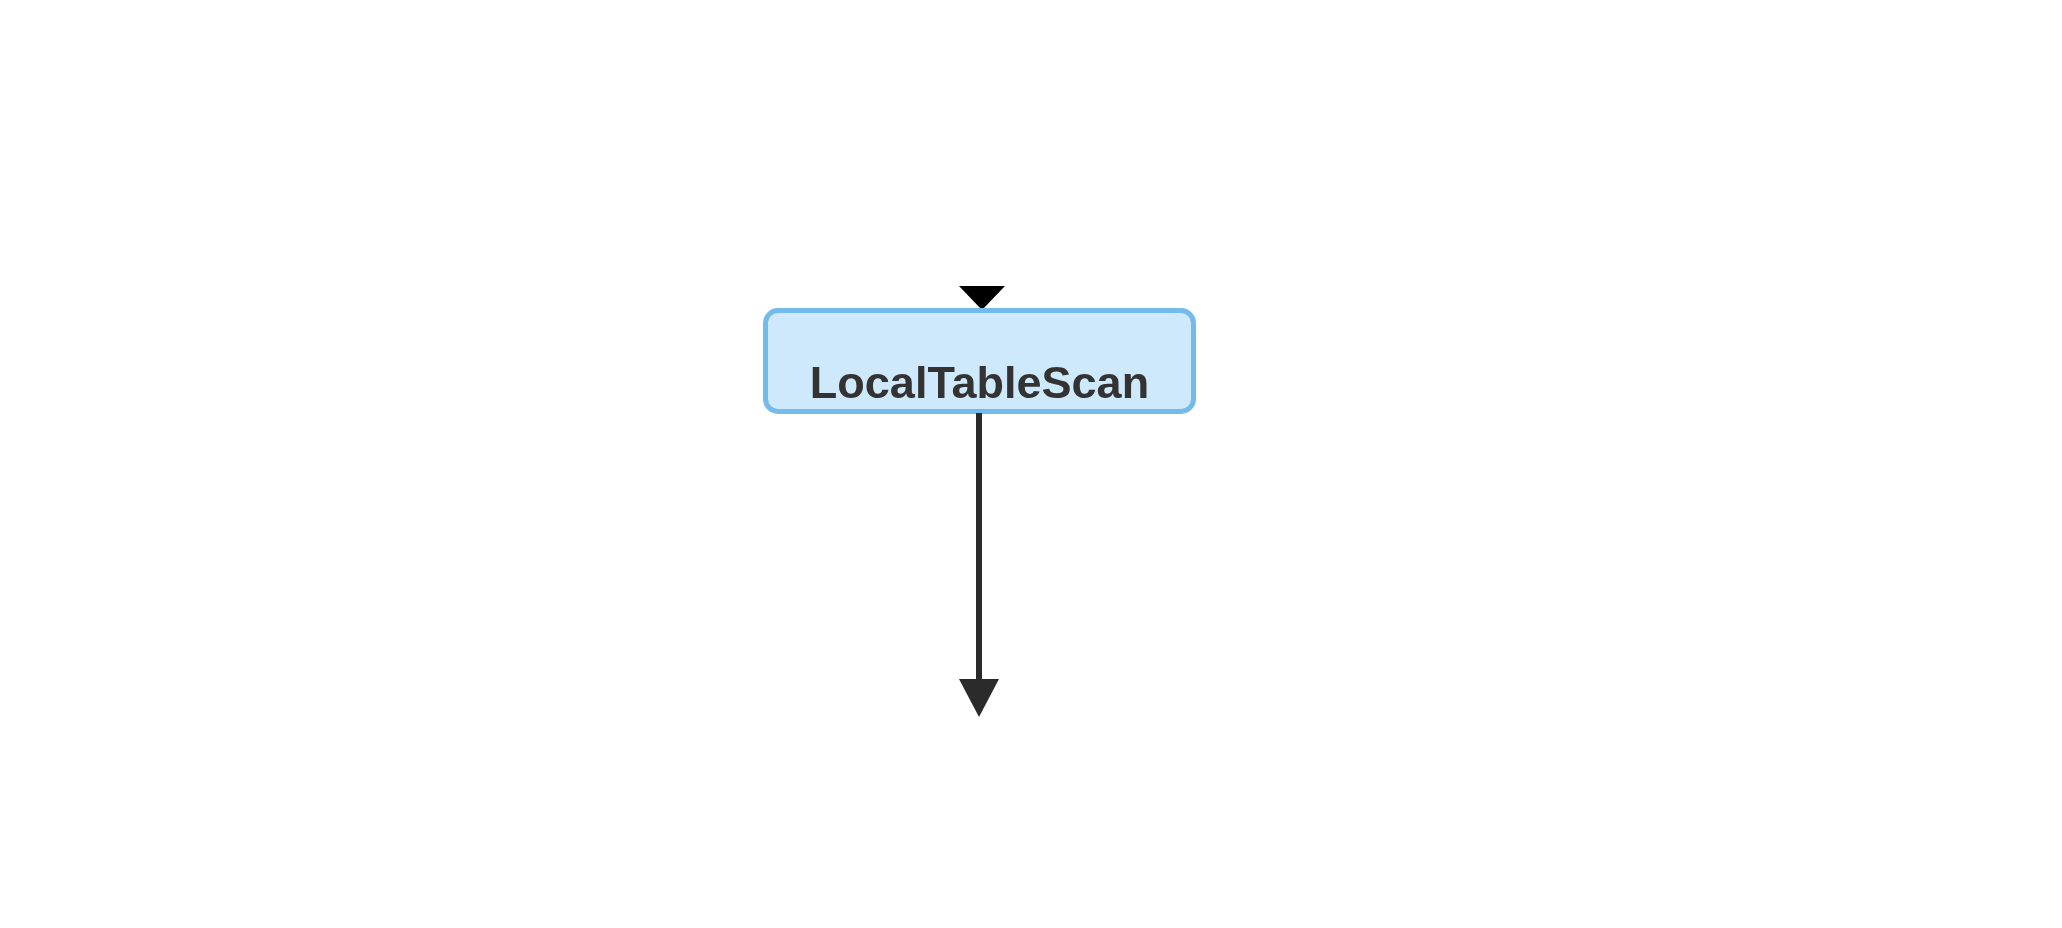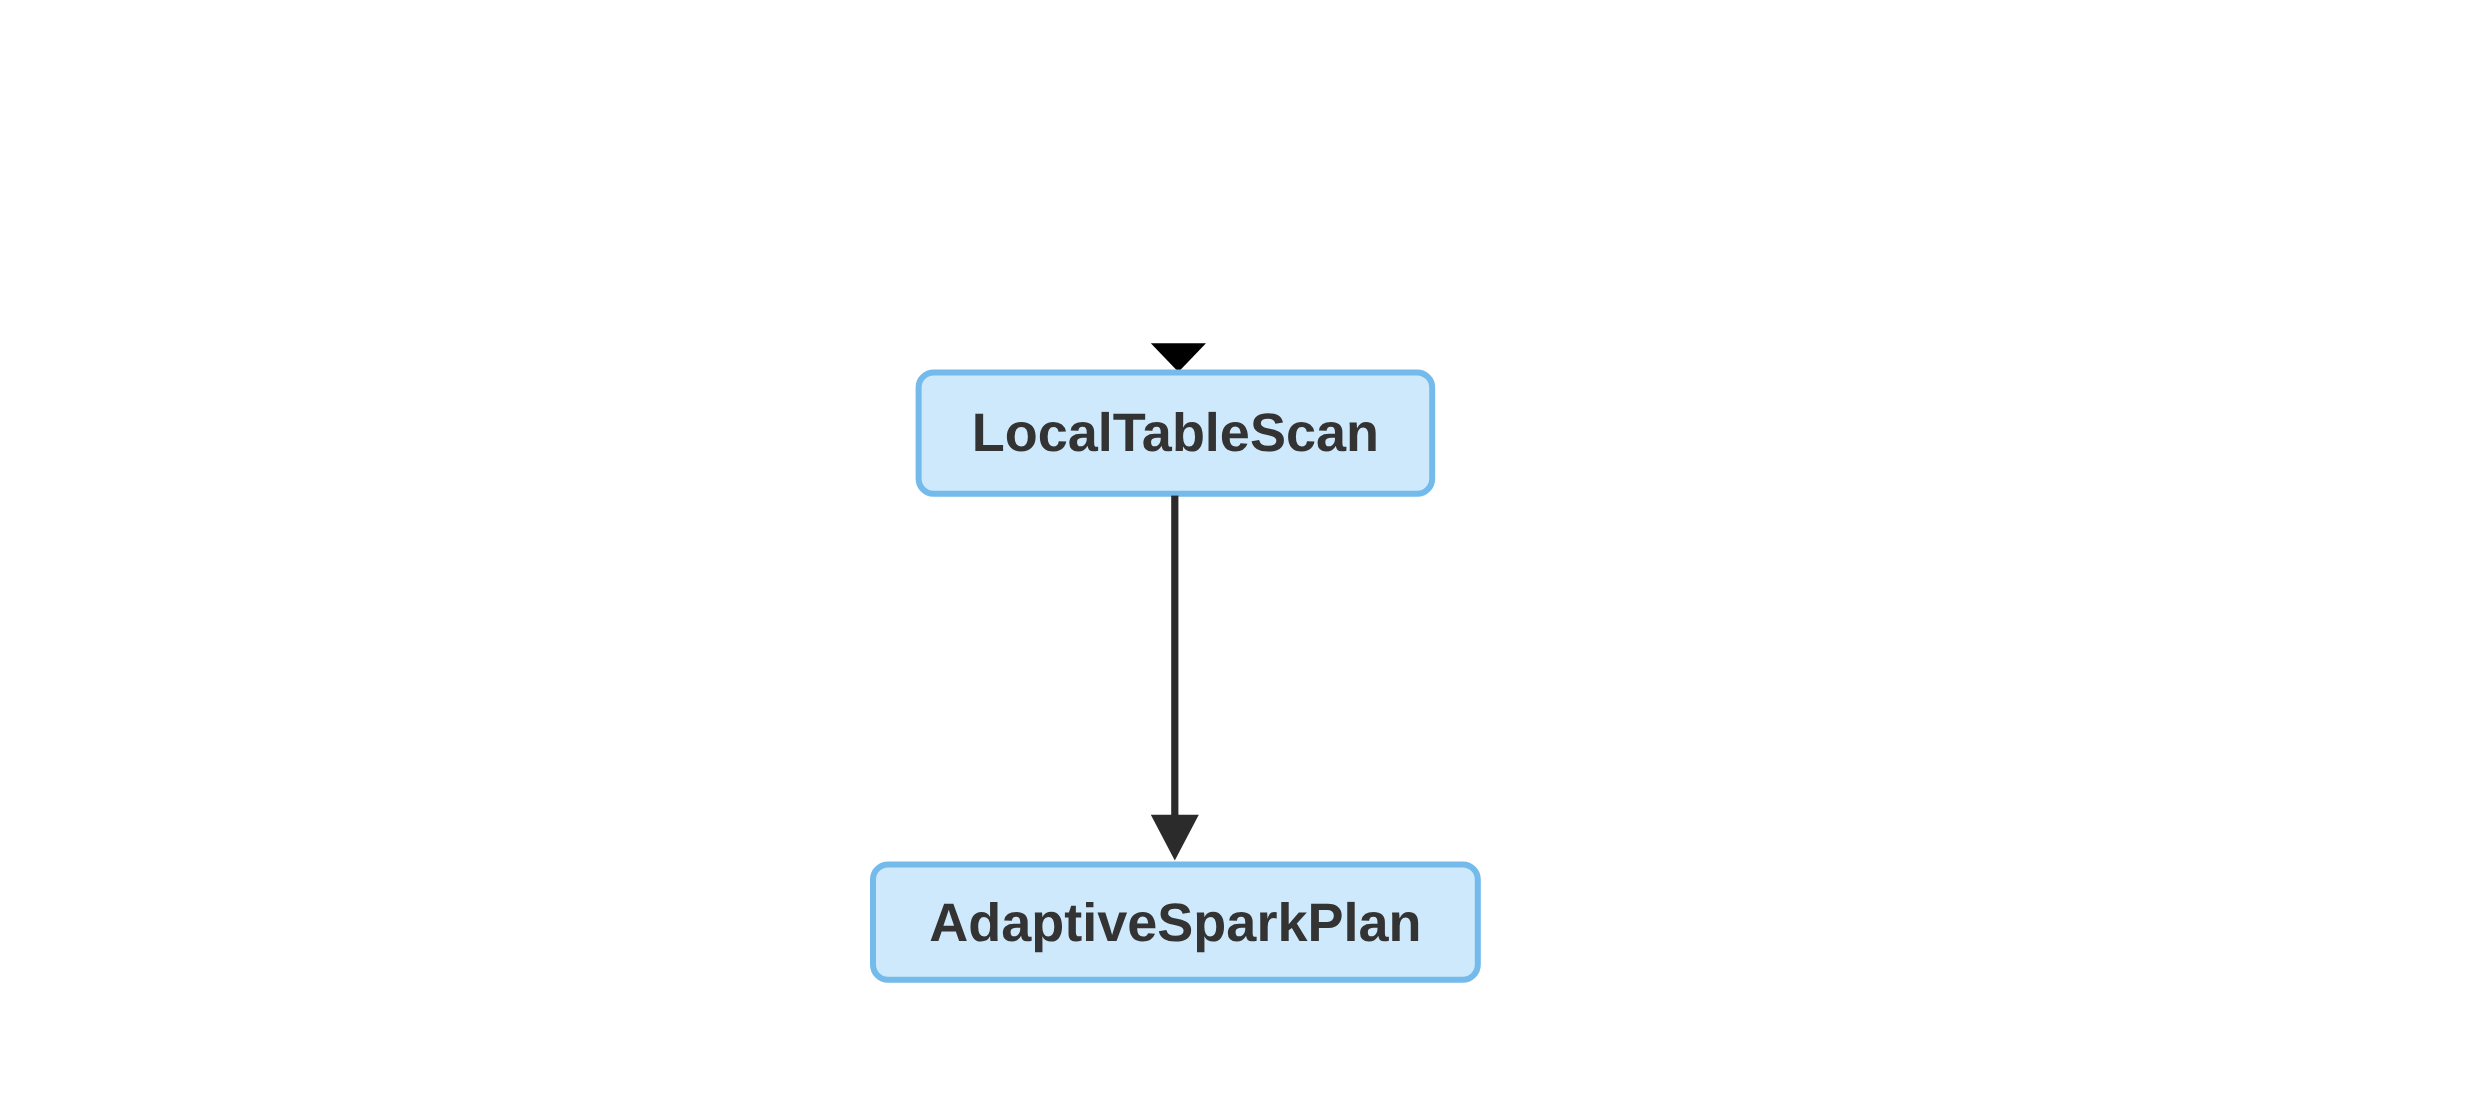--- a/index.html
+++ b/index.html
@@ -56,20 +56,21 @@
     font-size: 45px;
     font-weight: bold;
     color: var(--node-text, #333333);
     white-space: nowrap;
   }
   .node-localtablescan {
     left: 763px;
     top: 308px;
     width: 433px;
     height: 106px;
+    align-items: flex-end;
   }
   .node-adaptivesparkplan {
     left: 725px;
     top: 718px;
     width: 509px;
     height: 101px;
   }
   .edge-line {
     position: absolute;
     left: 976px;
@@ -98,17 +99,14 @@
   <div class="tooltip-caret"></div>
 
   <div class="plan-node node-localtablescan">
     <span>LocalTableScan</span>
   </div>
 
   <div class="edge-line"></div>
 
   <div class="edge-arrowhead"></div>
 
-  <div class="plan-node node-adaptivesparkplan">
-    <span>AdaptiveSparkPlan</span>
-  </div>
 
 </div>
 
 </body></html>

